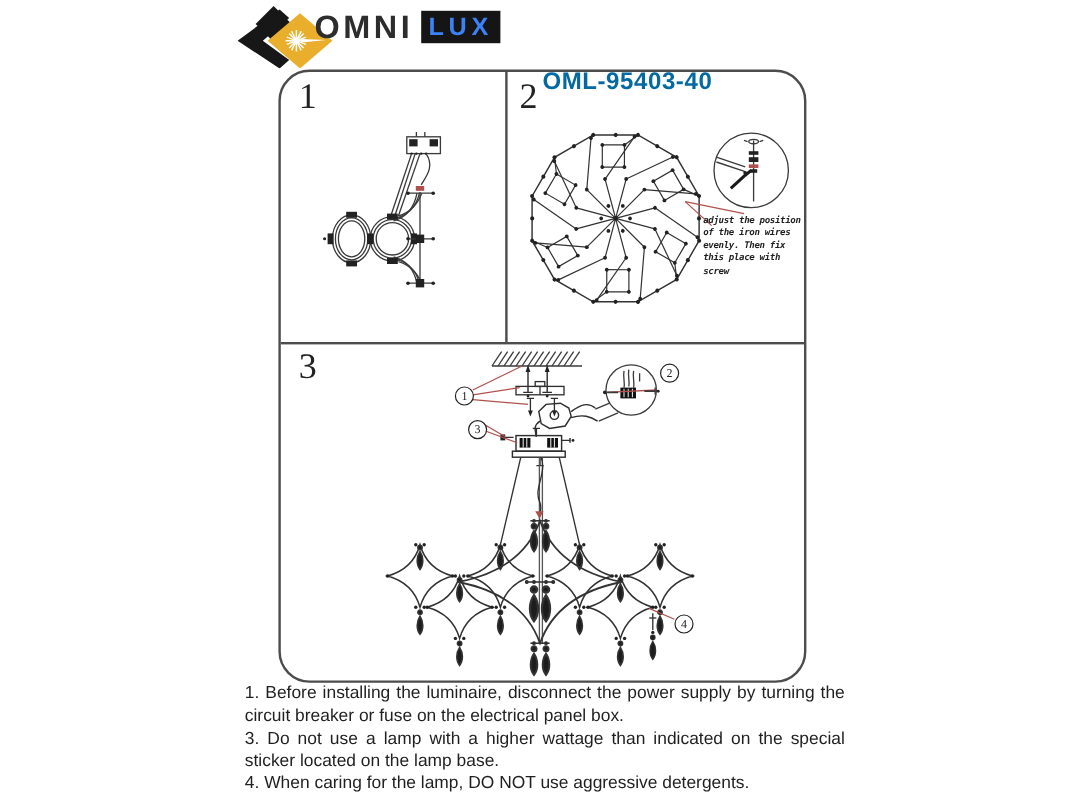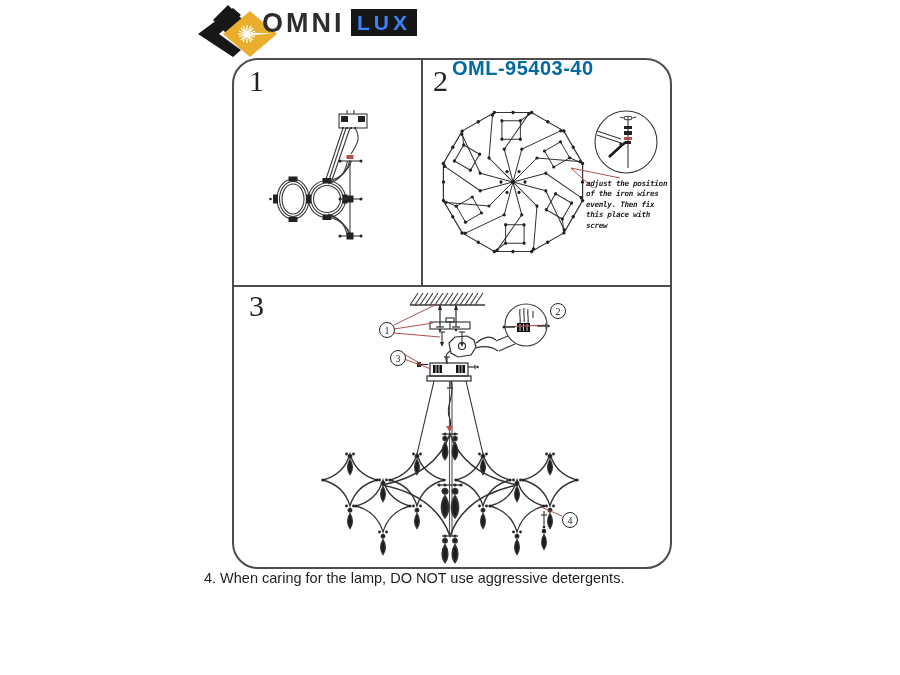--- a/index.html
+++ b/index.html
@@ -385,14 +385,16 @@
     </div>
   <div class="abs callout" id="callout-3">
       <span>3</span>
     </div>
   <div class="abs callout" id="callout-4">
       <span>4</span>
     </div>
 </div>
 
 <div class="abs" id="instructions">
+  <p>1. Before installing the luminaire, disconnect the power supply by turning the circuit breaker or fuse on the electrical panel box.</p>
+  <p>3. Do not use a lamp with a higher wattage than indicated on the special sticker located on the lamp base.</p>
   <p>4. When caring for the lamp, DO NOT use aggressive detergents.</p>
 </div>
 
 </body></html>

